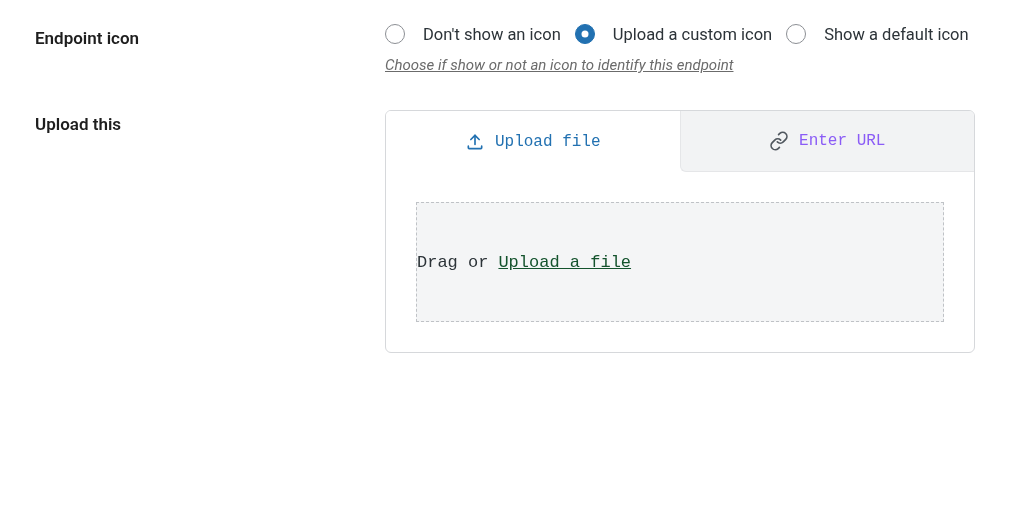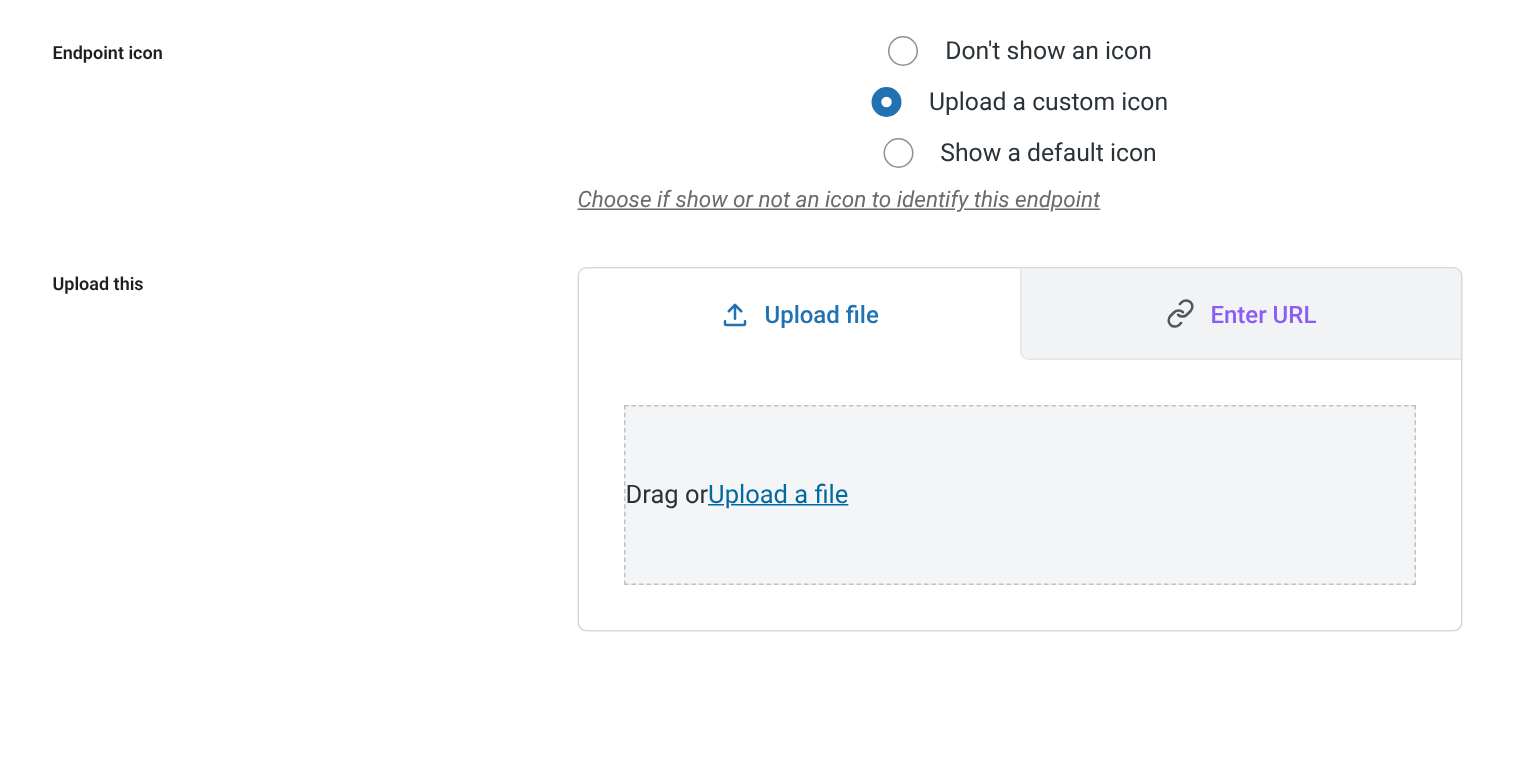--- a/index.html
+++ b/index.html
@@ -11,34 +11,33 @@
       padding: 24px 35px;
     }
     .form-section {
       display: flex;
       gap: 40px;
       margin-bottom: 36px;
     }
     .form-label {
       width: 310px;
       font-weight: 600;
-      font-size: 12px;
+      font-size: 17px;
       color: #1e1e1e;
       padding-top: 4px;
     }
     .form-content {
       flex: 1;
       max-width: 590px;
     }
     .radio-group {
       display: flex;
-      flex-direction: column;
+      flex-direction: row;
       gap: 14px;
       margin-bottom: 12px;
-      align-items: center;
     }
     .radio-item {
       display: flex;
       align-items: center;
       gap: 18px;
       cursor: pointer;
     }
     .radio-circle {
       width: 20px;
       height: 20px;
@@ -71,20 +70,21 @@
       color: #6b6b6b;
       font-size: 15px;
       margin-top: 8px;
       text-decoration: underline;
     }
     .upload-card {
       border: 1px solid #d6d8db;
       border-radius: 6px;
       background: #fff;
       overflow: hidden;
+      font-family: Liberation Mono, monospace;
     }
     .upload-tabs {
       display: flex;
       width: 100%;
     }
     .upload-tab {
       flex: 1;
       display: flex;
       align-items: center;
       justify-content: center;
@@ -109,23 +109,23 @@
       margin: 30px;
       height: 120px;
       border: 1px dashed #bfc2c6;
       background: #f4f5f6;
       display: flex;
       align-items: center;
       font-size: 17px;
       color: #2c3338;
     }
     .upload-dropzone a {
-      color: #0369a1;
+      color: #14532d;
       text-decoration: underline;
-      margin-left: 0;
+      margin-left: 10px;
     }
     .icon-svg {
       width: 20px;
       height: 20px;
       flex-shrink: 0;
     }
   </style>
 </head>
 <body>
 

